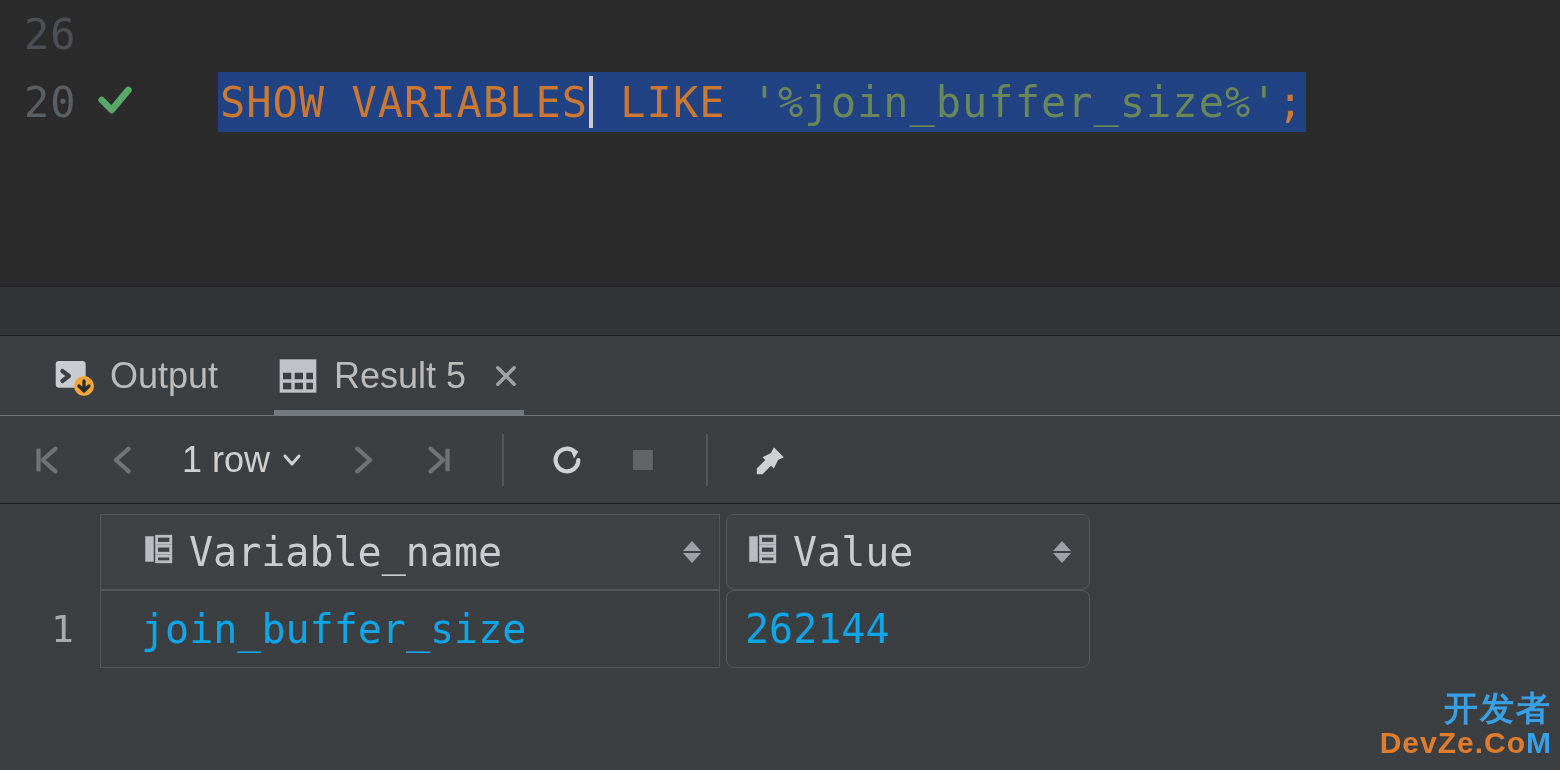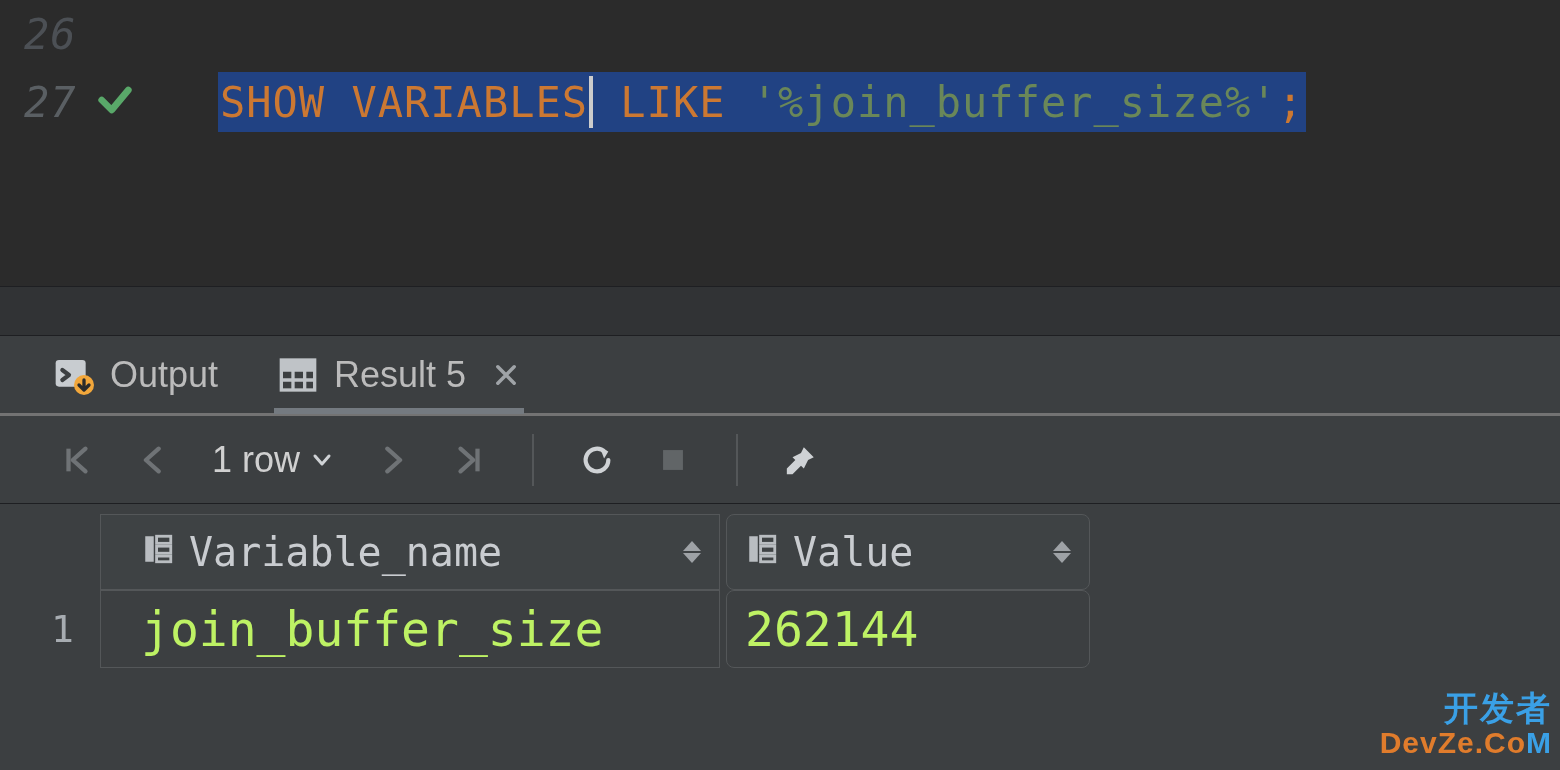--- a/index.html
+++ b/index.html
@@ -2,57 +2,57 @@
 <html><head>
 <meta charset="utf-8">
 <style>
   * { box-sizing: border-box; margin: 0; padding: 0; }
   html, body { width: 1560px; height: 770px; overflow: hidden; background: #2b2b2b; font-family: "Helvetica Neue", Arial, sans-serif; color: #bbbbbb; }
   .root { display: flex; flex-direction: column; width: 100%; height: 100%; }
 
   
   .editor { flex: 0 0 auto; background: #2b2b2b; }
   .code-line { display: flex; align-items: center; height: 68px; }
-  .gutter { width: 200px; flex: 0 0 200px; display: flex; align-items: center; justify-content: flex-start; padding-left: 24px; gap: 18px; font-style: italic; }
+  .gutter { width: 200px; flex: 0 0 200px; display: flex; align-items: center; justify-content: flex-start; padding-left: 24px; gap: 18px; }
   .line-num { font-family: "Menlo","Consolas",monospace; font-size: 42px; color: #5a5f63; letter-spacing: 1px; }
   .line-num.dim { color: #4c5055; }
   .check-icon svg { width: 40px; height: 40px; }
   .code-area { flex: 1; display: flex; align-items: center; height: 100%; padding-left: 18px; }
   .code-area.highlighted { position: relative; }
   .hl { background: #214283; padding: 0 2px; display: inline-flex; align-items: center; height: 60px; }
   .code-text { font-family: "Menlo","Consolas",monospace; font-size: 42px; letter-spacing: 1px; white-space: pre; }
   .kw { color: #cc7832; }
   .str { color: #6a8759; }
   .semi { color: #cc7832; }
   .caret { display:inline-block; width:4px; height:52px; background:#cccccc; vertical-align:middle; margin:0 1px; }
   .editor-pad { height: 150px; background:#2b2b2b; }
   .sep-bar { height: 50px; background:#313335; border-top:1px solid #1e1f22; border-bottom:1px solid #1e1f22; }
 
   
-  .tabs { display:flex; align-items:center; height:80px; background:#3c3f41; border-bottom:3px solid #737373; padding-left:54px; gap:60px; }
+  .tabs { display:flex; align-items:center; height:80px; background:#3c3f41; border-bottom:1px solid #737373; padding-left:54px; gap:60px; }
   .tab { display:flex; align-items:center; gap:16px; height:100%; color:#bbbbbb; font-size:36px; cursor:pointer; position:relative; }
   .tab.active::after { content:""; position:absolute; left:-4px; right:-4px; bottom:-1px; height:6px; background:#747a80; }
   .tab-icon svg { width:40px; height:40px; display:block; }
   .tab .close svg { width:28px; height:28px; }
   .tab .close { margin-left: 10px; display:flex; align-items:center; }
 
   
-  .toolbar { display:flex; align-items:center; height:88px; background:#3c3f41; border-bottom:1px solid #1e1f22; padding-left:54px; gap:30px; }
+  .toolbar { display:flex; align-items:center; height:88px; background:#3c3f41; border-bottom:1px solid #1e1f22; padding-left:24px; gap:30px; }
   .tb-btn { display:flex; align-items:center; justify-content:center; width:46px; height:46px; cursor:pointer; }
   .tb-btn.disabled { opacity:0.45; cursor:default; }
   .tb-btn svg { width:34px; height:34px; }
   .row-count { display:flex; align-items:center; gap:10px; font-size:36px; color:#d0d0d0; margin:0 6px; cursor:pointer; }
   .row-count svg { width:24px; height:24px; }
   .vdiv { width:2px; height:52px; background:#545759; margin:0 10px; }
 
   
   .grid { background:#3c3f41; flex:1; display:flex; flex-direction:column; padding-top:10px; }
   .grid-row { display:flex; align-items:stretch; }
   .row-head { width:100px; flex:0 0 100px; display:flex; align-items:center; justify-content:flex-end; padding-right:26px; font-family:"Menlo","Consolas",monospace; font-size:38px; color:#a7acb1; }
-  .cell { border:1px solid #545759; display:flex; align-items:center; padding:0 18px; font-family:"Menlo","Consolas",monospace; font-size:48px; color:#bef264; margin-right:6px; }
+  .cell { border:1px solid #545759; display:flex; align-items:center; padding:0 18px; font-family:"Menlo","Consolas",monospace; font-size:40px; color:#0ea5e9; margin-right:6px; }
   .hdr .cell { background:#3e4244; height:76px; font-size:40px; color:#c9ccd0; justify-content:flex-start; gap:14px; position:relative; }
   .col1 { width:620px;padding-left:40px; }
   .col2 { width:364px;border-radius:8px; }
   .hdr .sort { margin-left:auto; display:flex; flex-direction:column; gap:2px; }
   .hdr .sort .tri { width:0; height:0; border-left:9px solid transparent; border-right:9px solid transparent; }
   .hdr .sort .up { border-bottom:10px solid #9ea2a6; }
   .hdr .sort .dn { border-top:10px solid #9ea2a6; }
   .body .cell { height:78px; background:#3c3f41; }
   .col-icon svg { width:34px; height:34px; }
 
@@ -69,21 +69,21 @@
 
   <div class="editor">
     <div class="code-line">
       <div class="gutter">
         <span class="line-num dim">26</span>
       </div>
       <div class="code-area"></div>
     </div>
     <div class="code-line">
       <div class="gutter">
-        <span class="line-num">27</span>
+        <span class="line-num">20</span>
         <span class="check-icon">
           <svg viewBox="0 0 24 24">
               <path d="M4 12 L10 18 L20 6" stroke="#59a869" stroke-width="4" fill="none" stroke-linecap="round" stroke-linejoin="round"></path>
             </svg>
         </span>
       </div>
       <div class="code-area highlighted">
         <span class="hl">
           <span class="code-text kw">SHOW</span>
           <span class="code-text kw"> </span>

